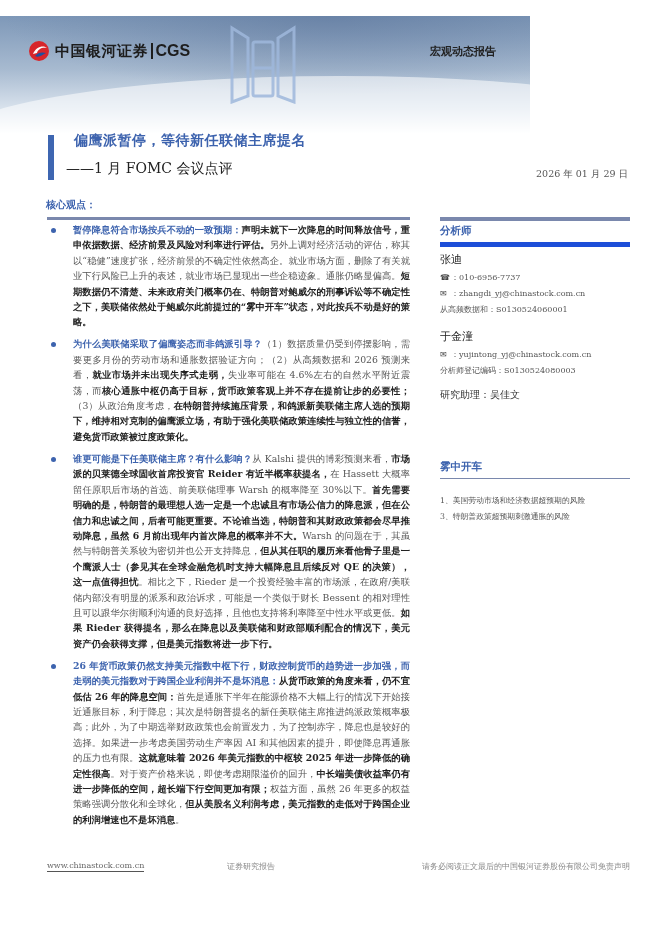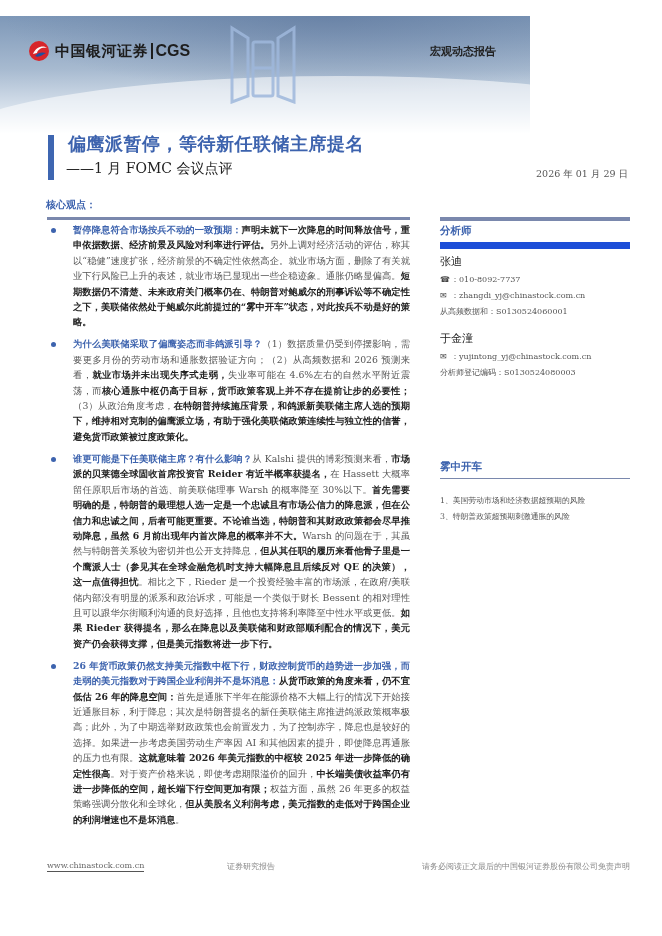--- a/index.html
+++ b/index.html
@@ -30,38 +30,38 @@
     font-family: "Liberation Sans", "DejaVu Sans", sans-serif; font-weight: bold;
     font-size: 16px; color: #1d1d1d;
   }
   .watermark { position: absolute; left: 228px; top: 6px; width: 70px; height: 82px; }
   .report-type {
     position: absolute; right: 34px; top: 28px; font-size: 11px; font-weight: bold; color: #222;
   }
 
   .title-bar { position: absolute; left: 48px; top: 135px; width: 6px; height: 45px; background: #3e66b1; }
   .title-main {
-    position: absolute; left: 68px; top: 132px; font-size: 18px; font-weight: bold; color: #3d63ae;
+    position: absolute; left: 74px; top: 132px; font-size: 14px; font-weight: bold; color: #3d63ae;
     letter-spacing: 0.5px;
   }
   .title-sub { position: absolute; left: 66px; top: 160px; font-size: 14px; color: #222; }
   .date { position: absolute; right: 34px; top: 168px; font-size: 9.5px; color: #555; }
 
   .core-label { position: absolute; left: 46px; top: 198px; font-size: 10px; font-weight: bold; color: #3d63ae; }
   .rule-main { position: absolute; left: 47px; top: 217px; width: 363px; height: 3px; background: #7a88ad; }
   .rule-side { position: absolute; left: 440px; top: 217px; width: 190px; height: 4px; background: #7a88ad; }
 
   .bullets { position: absolute; left: 47px; top: 222px; width: 363px; }
   .bullet { position: relative; padding-left: 26px; font-size: 9.3px; line-height: 15.4px; color: #555; text-align: justify; margin-bottom: 6.6px; }
   .bullet .dot { position: absolute; left: 4px; top: 6px; width: 5px; height: 5px; border-radius: 50%; background: #3d63ae; }
   .bullet .hl { color: #3d63ae; font-weight: bold; }
   .bullet .b { color: #222; font-weight: bold; }
 
   .side { position: absolute; left: 440px; top: 221px; width: 190px; }
-  .side-title { font-size: 10.5px; font-weight: bold; color: #3d63ae; padding: 3px 0 4px 0; border-bottom: 7px solid #1d4ed8; }
+  .side-title { font-size: 10.5px; font-weight: bold; color: #3d63ae; padding: 3px 0 4px 0; border-bottom: 5px solid #1d4ed8; }
   .analyst-name { font-size: 11px; color: #222; margin-top: 5px; }
   .side-line { font-size: 8px; color: #555; margin-top: 5px; display: flex; align-items: center; white-space: nowrap; }
   .side-line .ico { display: inline-block; width: 9px; margin-right: 2px; color: #444; font-size: 8px; }
   .analyst-block { margin-bottom: 14px; }
   .assistant { font-size: 10px; color: #333; margin-top: -2px; }
 
   .risk { position: absolute; left: 440px; top: 460px; width: 190px; }
   .risk-title { font-size: 10.5px; font-weight: bold; color: #3d63ae; padding-bottom: 4px; border-bottom: 1px solid #7a88ad; }
   .risk-list { margin-top: 14px; }
   .risk-item { font-size: 7.8px; color: #555; line-height: 16px; white-space: nowrap; }
@@ -130,40 +130,41 @@
 </div>
 
 <div class="side">
   <div class="side-title">分析师</div>
 
   <div class="analyst-block">
     <div class="analyst-name">张迪</div>
     <div class="side-line">
       <span class="ico">☎</span>
       <span>：</span>
-      <span>010-8092-7737</span>
+      <span>010-6956-7737</span>
     </div>
     <div class="side-line">
       <span class="ico">✉</span>
       <span>：</span>
       <span>zhangdi_yj@chinastock.com.cn</span>
     </div>
     <div class="side-line">从高频数据和：S0130524060001</div>
   </div>
 
   <div class="analyst-block">
     <div class="analyst-name">于金潼</div>
     <div class="side-line">
       <span class="ico">✉</span>
       <span>：</span>
       <span>yujintong_yj@chinastock.com.cn</span>
     </div>
     <div class="side-line">分析师登记编码：S0130524080003</div>
   </div>
 
+  <div class="assistant">研究助理：吴佳文</div>
 </div>
 
 <div class="risk">
   <div class="risk-title">雾中开车</div>
   <div class="risk-list">
     <div class="risk-item">1、美国劳动市场和经济数据超预期的风险</div>
     <div class="risk-item">3、特朗普政策超预期刺激通胀的风险</div>
   </div>
 </div>
 

